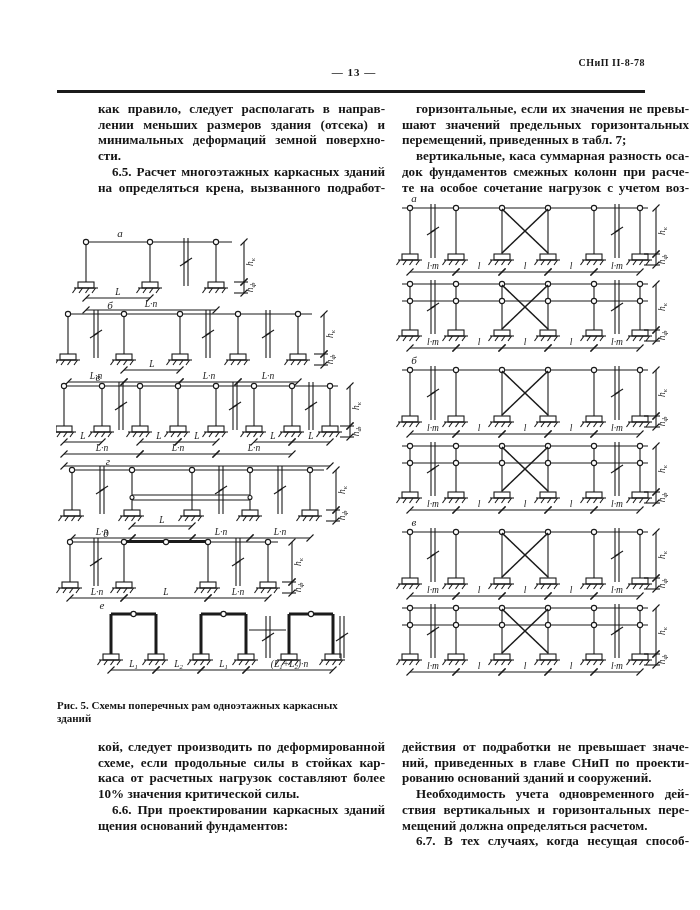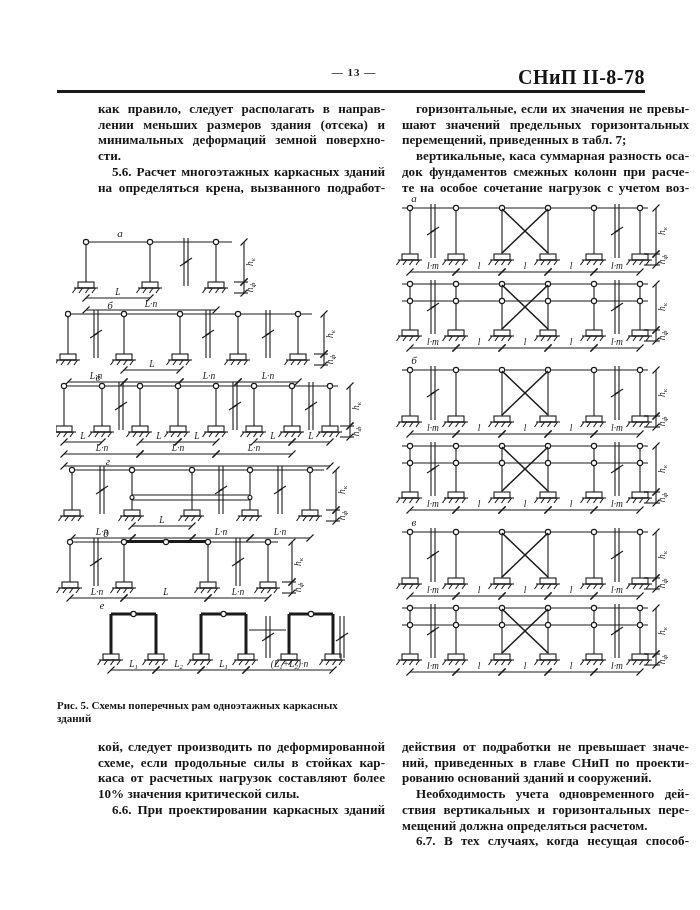--- a/index.html
+++ b/index.html
@@ -1,20 +1,20 @@
 <!DOCTYPE html>
 <html><head>
 <meta charset="utf-8">
 <style>
   html,body{margin:0;padding:0;background:#fff;}
   .page{position:relative;width:700px;height:910px;background:#ffffff;overflow:hidden;
         font-family:"Liberation Serif",serif;color:#151515;}
   .hdr-num{position:absolute;top:66px;left:4px;width:700px;text-align:center;
            font-size:11px;font-weight:bold;letter-spacing:1px;}
-  .hdr-code{position:absolute;top:66px;right:55px;font-size:20px;font-weight:bold;letter-spacing:.5px;}
+  .hdr-code{position:absolute;top:57px;right:55px;font-size:10px;font-weight:bold;letter-spacing:.5px;}
   .rule{position:absolute;top:90px;left:57px;width:588px;height:3px;background:#1b1b1b;}
   .tcols{position:absolute;left:57px;width:591px;display:flex;gap:17px;margin-left:41px;}
   .tcols.top{top:101px;}
   .tcols.bot{top:739px;}
   .tcol{width:287px;font-size:13.1px;line-height:15.7px;font-weight:bold;}
   .tline{text-align:justify;text-align-last:justify;}
   .tline.e{text-align-last:left;}
   .tline.i{text-indent:14px;}
   .figwrap{position:absolute;}
   .fig5{left:56px;top:226px;width:305px;height:452px;}
@@ -32,21 +32,21 @@
   <div class="hdr-num">— 13 —</div>
   <div class="hdr-code">СНиП II-8-78</div>
   <div class="rule"></div>
 
   <div class="tcols top">
     <div class="tcol">
         <div class="tline">как правило, следует располагать в направ-</div>
         <div class="tline">лении меньших размеров здания (отсека) и</div>
         <div class="tline">минимальных деформаций земной поверхно-</div>
         <div class="tline e">сти.</div>
-        <div class="tline i">5.6. Расчет многоэтажных каркасных зданий</div>
+        <div class="tline i">6.5. Расчет многоэтажных каркасных зданий</div>
         <div class="tline">на определяться крена, вызванного подработ-</div>
       </div>
     <div class="tcol">
         <div class="tline i">горизонтальные, если их значения не превы-</div>
         <div class="tline">шают значений предельных горизонтальных</div>
         <div class="tline e">перемещений, приведенных в табл. 7;</div>
         <div class="tline i">вертикальные, каса суммарная разность оса-</div>
         <div class="tline">док фундаментов смежных колонн при расче-</div>
         <div class="tline">те на особое сочетание нагрузок с учетом воз-</div>
       </div>
@@ -1131,20 +1131,21 @@
   </div>
 
 
   <div class="tcols bot">
     <div class="tcol">
         <div class="tline">кой, следует производить по деформированной</div>
         <div class="tline">схеме, если продольные силы в стойках кар-</div>
         <div class="tline">каса от расчетных нагрузок составляют более</div>
         <div class="tline e">10% значения критической силы.</div>
         <div class="tline i">6.6. При проектировании каркасных зданий</div>
+        <div class="tline e">щения оснований фундаментов:</div>
       </div>
     <div class="tcol">
         <div class="tline">действия от подработки не превышает значе-</div>
         <div class="tline">ний, приведенных в главе СНиП по проекти-</div>
         <div class="tline e">рованию оснований зданий и сооружений.</div>
         <div class="tline i">Необходимость учета одновременного дей-</div>
         <div class="tline">ствия вертикальных и горизонтальных пере-</div>
         <div class="tline e">мещений должна определяться расчетом.</div>
         <div class="tline i">6.7. В тех случаях, когда несущая способ-</div>
       </div>

